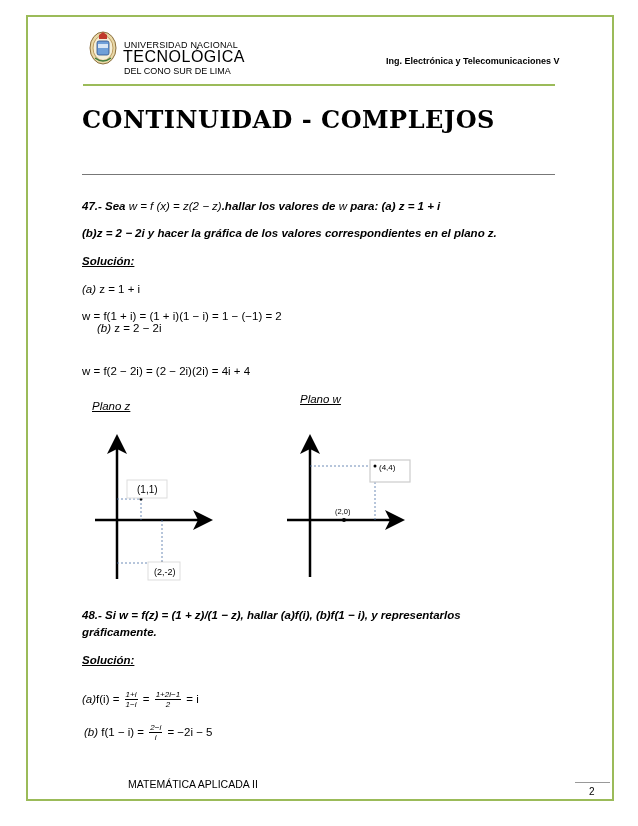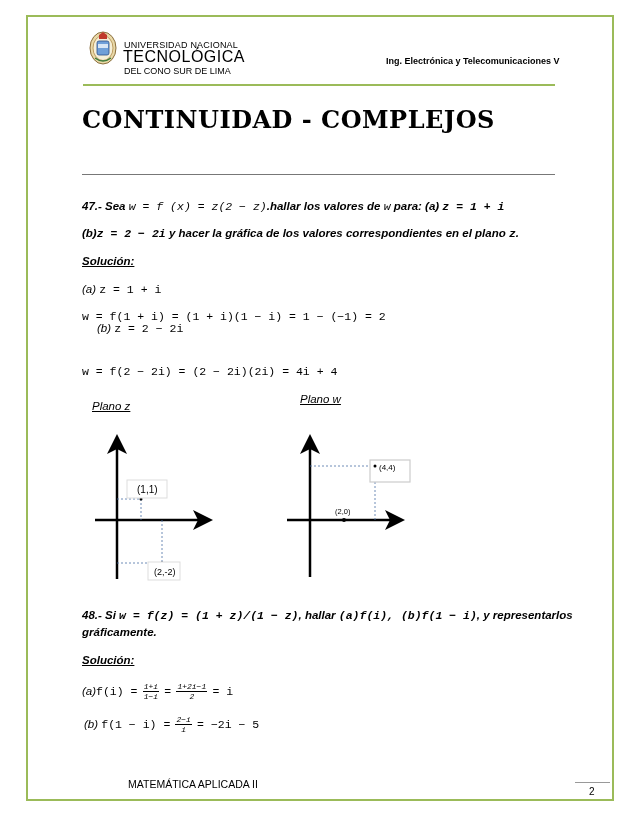--- a/index.html
+++ b/index.html
@@ -11,27 +11,27 @@
   .uni1 { position:absolute; left:124px; top:40px; font-size:9px; letter-spacing:0.2px; }
   .uni2 { position:absolute; left:123px; top:49px; font-size:16px; font-weight:normal; letter-spacing:0.5px; line-height:16px;}
   .uni3 { position:absolute; left:124px; top:66px; font-size:9px; }
   .dept { position:absolute; left:386px; top:56px; font-size:9px; font-weight:bold; font-family:"Liberation Sans", sans-serif; }
   .hdr-line { position:absolute; left:83px; top:84px; width:472px; height:2px; background:#9bbb59; }
   .title { position:absolute; left:82px; top:104px; font-family:"DejaVu Serif", serif; font-weight:900;
            font-size:24px; line-height:32px; letter-spacing:0.5px; }
   .title-rule { position:absolute; left:82px; top:174px; width:473px; height:1px; background:#777; }
   .t { position:absolute; font-size:11.5px; font-style:italic; white-space:nowrap; }
   .b { font-weight:bold; }
-  .m { font-family:Liberation Mono, monospace; font-style:italic; }
+  .m { font-family:Liberation Sans, sans-serif; font-style:italic; }
   .u { text-decoration:underline; }
   .ftr { position:absolute; left:88px; top:778px; font-size:10.5px;padding-left:40px; }
   .pg-rule { position:absolute; left:575px; top:782px; width:35px; height:1px; background:#999; }
   .pg { position:absolute; left:589px; top:786px; font-size:10px; }
   svg.graph { position:absolute; }
-  .frac { display:inline-block; vertical-align:middle; text-align:center; font-size:8px; line-height:9px; margin:4px 2px; }
+  .frac { display:inline-block; vertical-align:middle; text-align:center; font-size:8px; line-height:9px; margin:12px 2px; }
   .frac span { display:block; }
   .frac .num { border-bottom:1px solid #000; padding:0 1px; }
 </style>
 </head>
 <body>
 
 <div class="frame"></div>
 
 <svg class="logo" viewBox="0 0 30 40">
   <ellipse cx="15" cy="20" rx="13" ry="16" fill="#e9d9a8" stroke="#8a6d3b" stroke-width="1"></ellipse>

